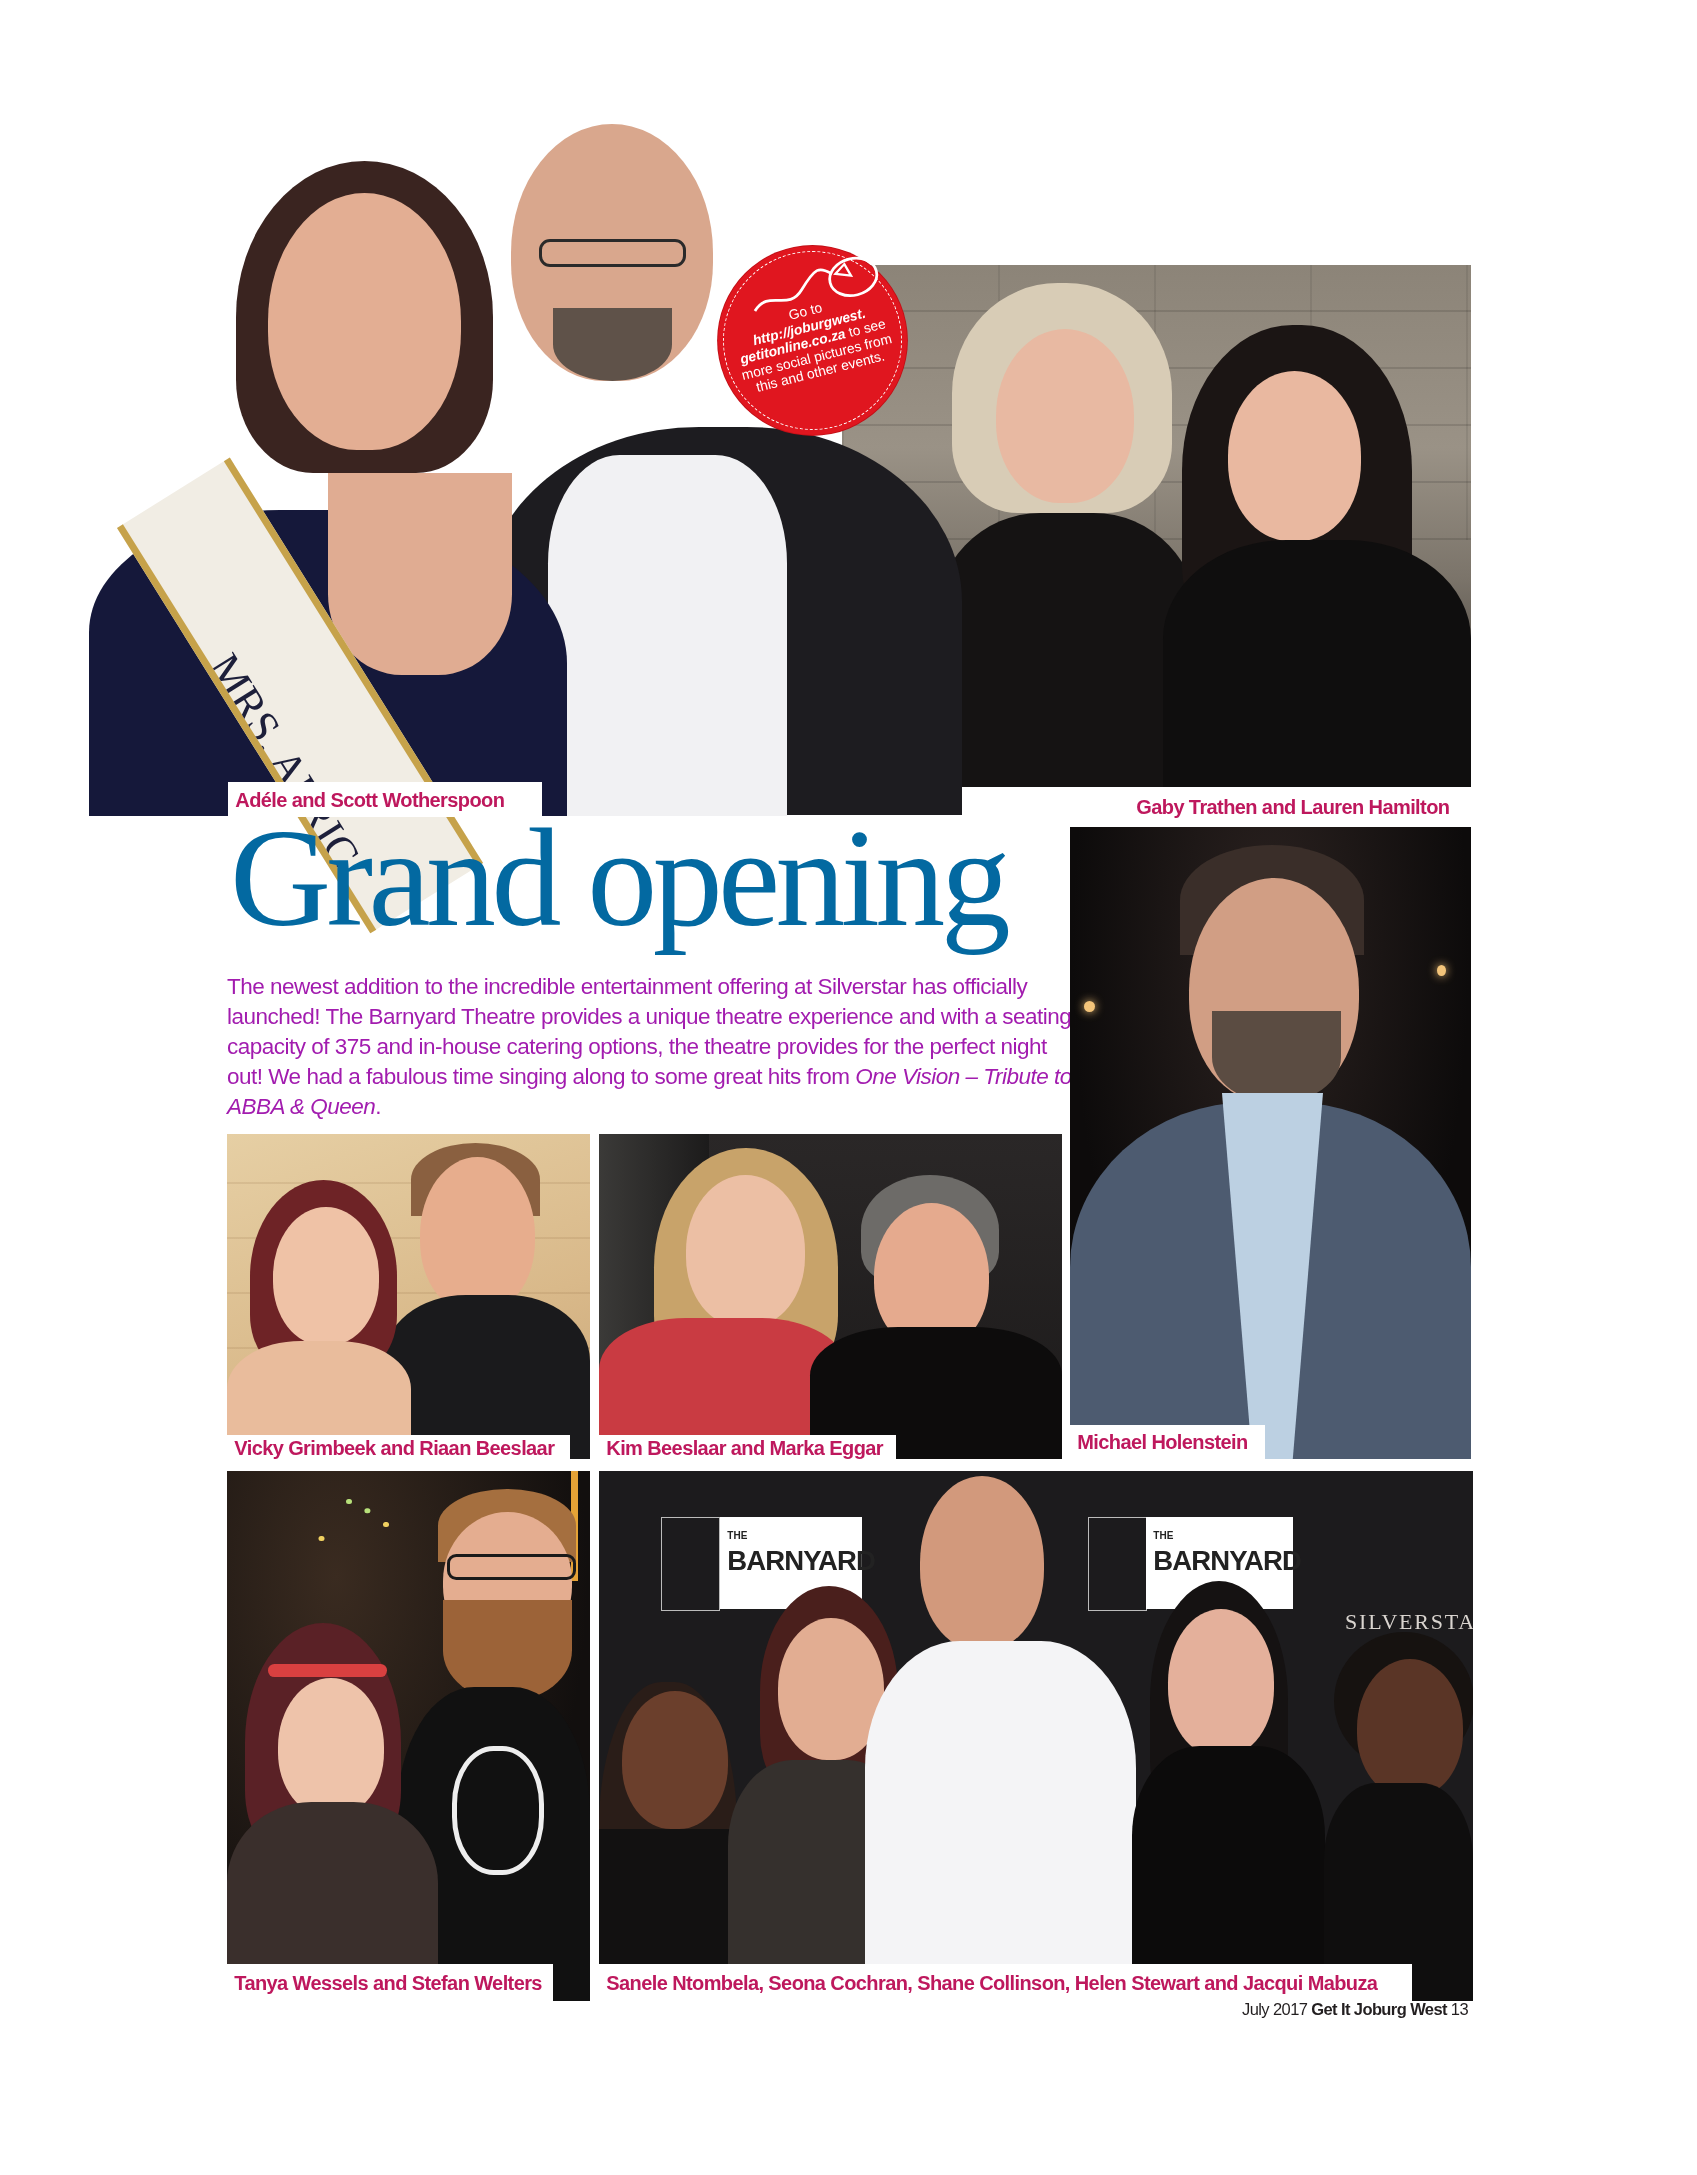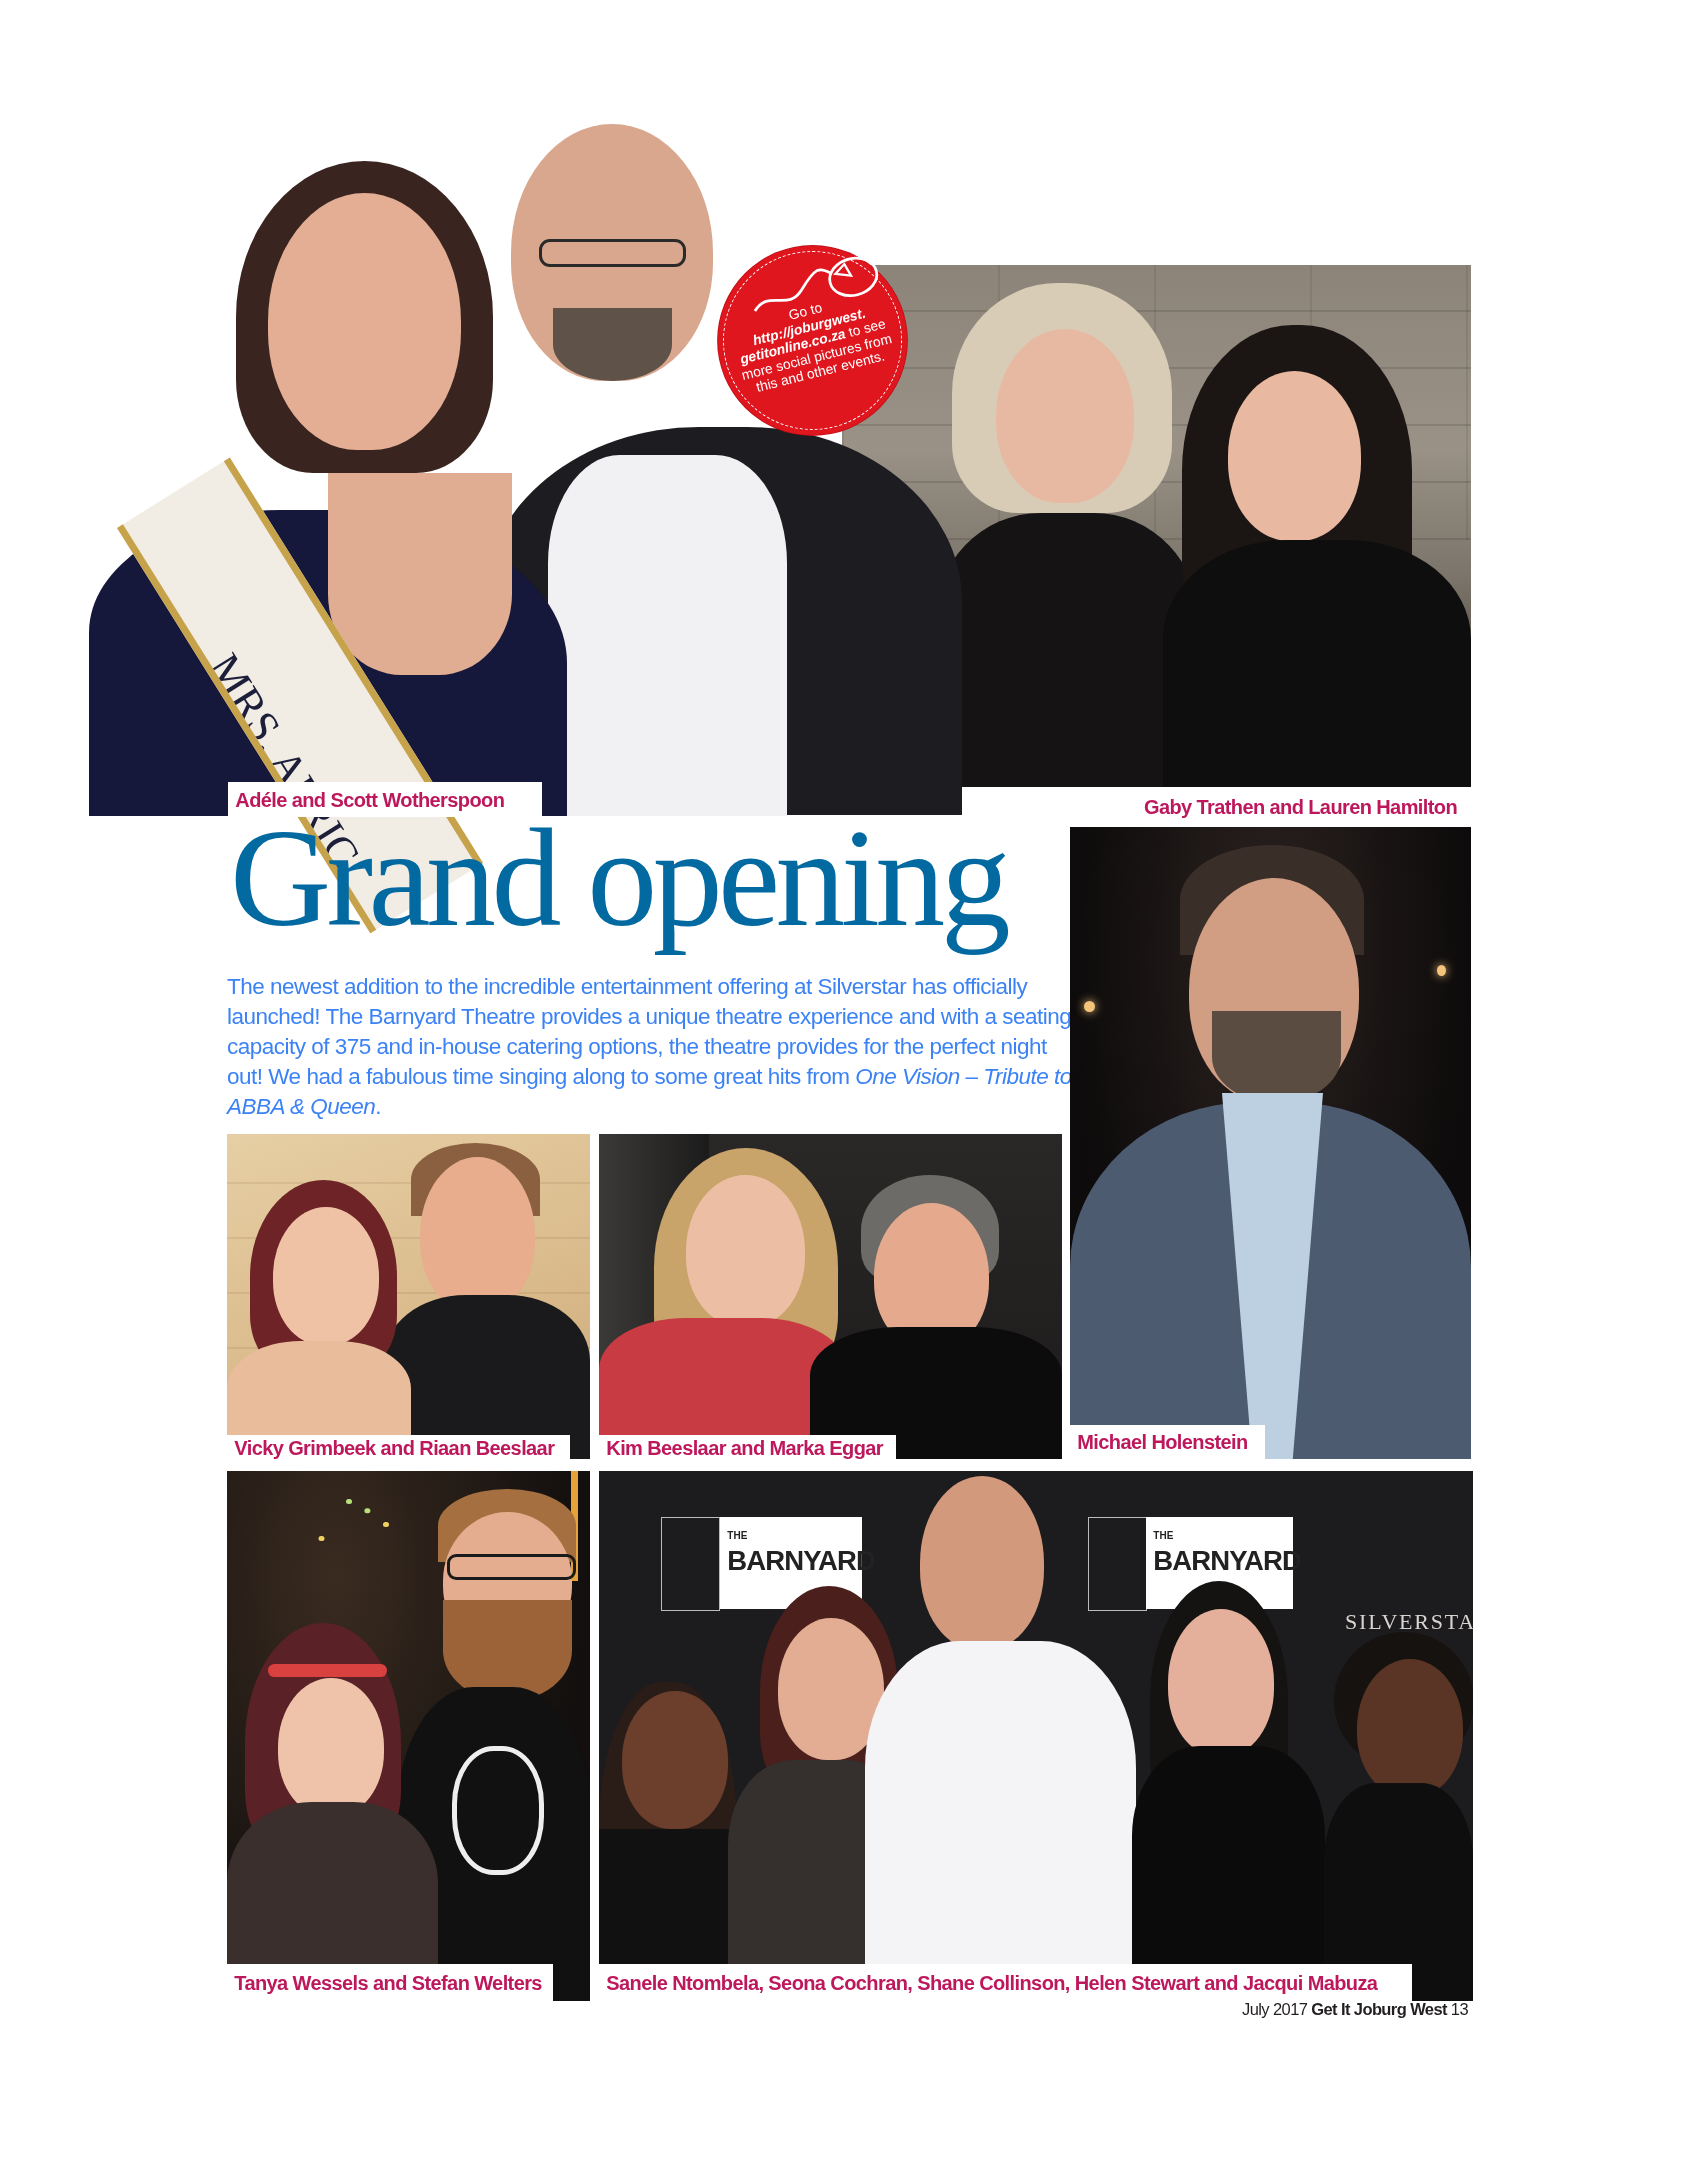--- a/index.html
+++ b/index.html
@@ -10,21 +10,21 @@
   .caption { position:absolute; background:#ffffff; color:#be185d;
              font-family:"Liberation Sans", sans-serif; font-weight:bold;
              font-size:20px; letter-spacing:-0.6px; line-height:1;
              padding:5.5px 7.3px 5.5px 7.3px; white-space:nowrap; box-sizing:border-box; }
   .fig { position:absolute; }
   .head { position:absolute; border-radius:50% 50% 46% 46%; }
   .title { position:absolute; left:230px; top:808px; font-family:"Liberation Serif", serif;
            font-size:140px; color:#0369a1; letter-spacing:-4.6px; line-height:1; white-space:nowrap; }
   .body-text { position:absolute; left:227px; top:972px; width:845px;
                font-family:"Liberation Sans", sans-serif; font-size:22.5px;
-               line-height:30px; color:#3b82f6; letter-spacing:-0.5px; }
+               line-height:30px; color:#a21caf; letter-spacing:-0.5px; }
   .body-text em { font-style:italic; }
   .badge { position:absolute; left:718px; top:246px; width:189px; height:189px;
            border-radius:50%; background:#e0161f; box-shadow:0 0 0 0.9px #c11017; }
   .badge-ring { position:absolute; left:4.6px; top:4.6px; right:4.6px; bottom:4.6px; border-radius:50%;
                 border:1.8px dashed #ffffff; }
   .badge-text { position:absolute; left:16.5px; top:57px; width:156px; color:#fff;
                 font-family:"Liberation Sans", sans-serif; font-size:13.8px; line-height:15.6px;
                 text-align:center; transform:rotate(-14deg); }
   .badge-text b { font-style:italic; }
   .footer { position:absolute; right:230px; top:2000px; font-family:"Liberation Sans", sans-serif;
@@ -73,21 +73,21 @@
 
   <div class="fig" style="left:27.5px;top:404px;width:119px;height:478px;background:#f1ede4;border-left:7.3px solid #c6a24a;border-right:7.3px solid #c6a24a;
               transform:rotate(-32deg);transform-origin:top left;overflow:hidden;">
     <div style="position:absolute;left:37px;top:165px;transform:rotate(90deg);transform-origin:left top;
                 font-family:'Liberation Serif',serif;font-size:44px;color:#1d1f3a;white-space:nowrap;">MRS. AFRIC</div>
   </div>
 </div>
 
 <div class="caption" style="left:228px; top:782px; width:314px; height:35px; padding-top:8.3px;">Adéle and Scott Wotherspoon</div>
 
-<div class="caption" style="left:1129px; top:787px; width:343px; height:39px; padding-top:10px; text-align:center;">Gaby Trathen and Lauren Hamilton</div>
+<div class="caption" style="left:1129px; top:787px; width:343px; height:39px; padding-top:10px; text-align:left;">Gaby Trathen and Lauren Hamilton</div>
 
 <div class="badge">
   <div class="badge-ring"></div>
   <svg width="138" height="55" style="position:absolute;left:27.5px;top:13px;transform:rotate(-14deg);" viewBox="0 0 150 60">
     <path d="M5 40 C 25 20, 40 50, 60 30 S 85 10, 95 20" stroke="#fff" stroke-width="3" fill="none"></path>
     <ellipse cx="118" cy="30" rx="26" ry="20" stroke="#fff" stroke-width="3" fill="none"></ellipse>
     <path d="M100 22 L 112 14 L 116 28 Z" stroke="#fff" stroke-width="2.5" fill="none"></path>
   </svg>
   <div class="badge-text">
     <span>Go to</span><br>

